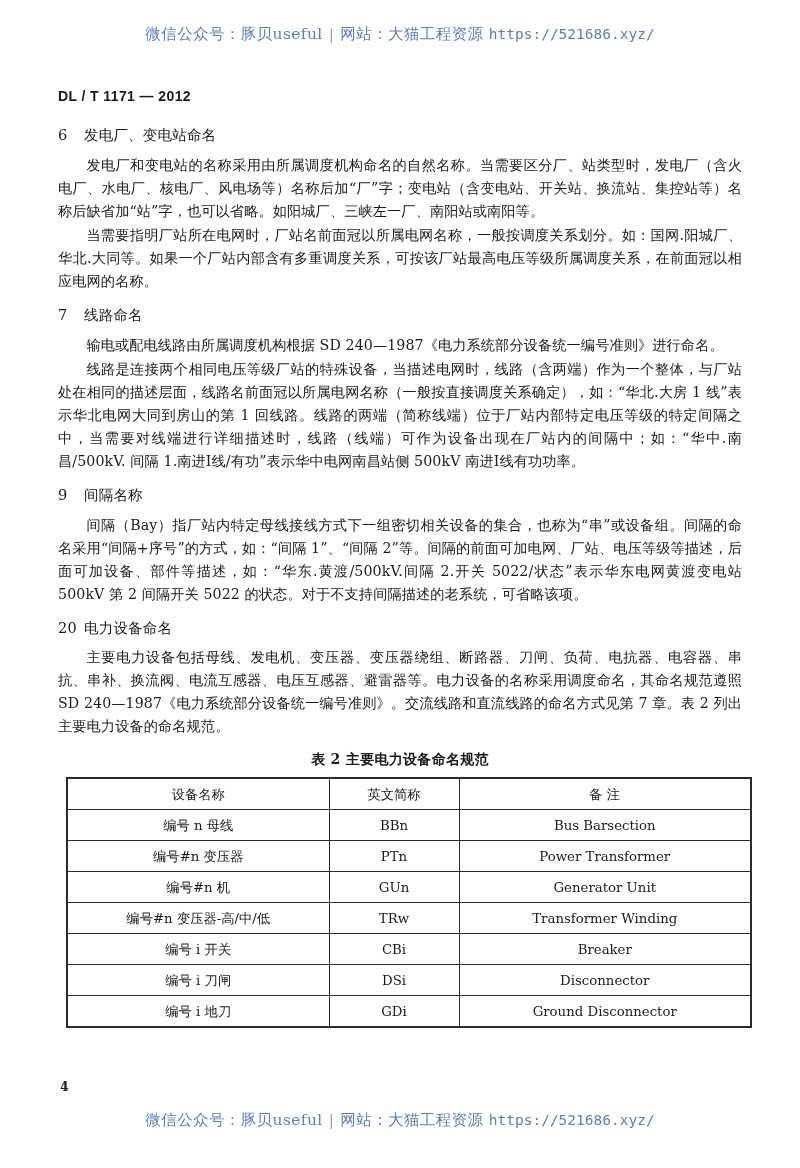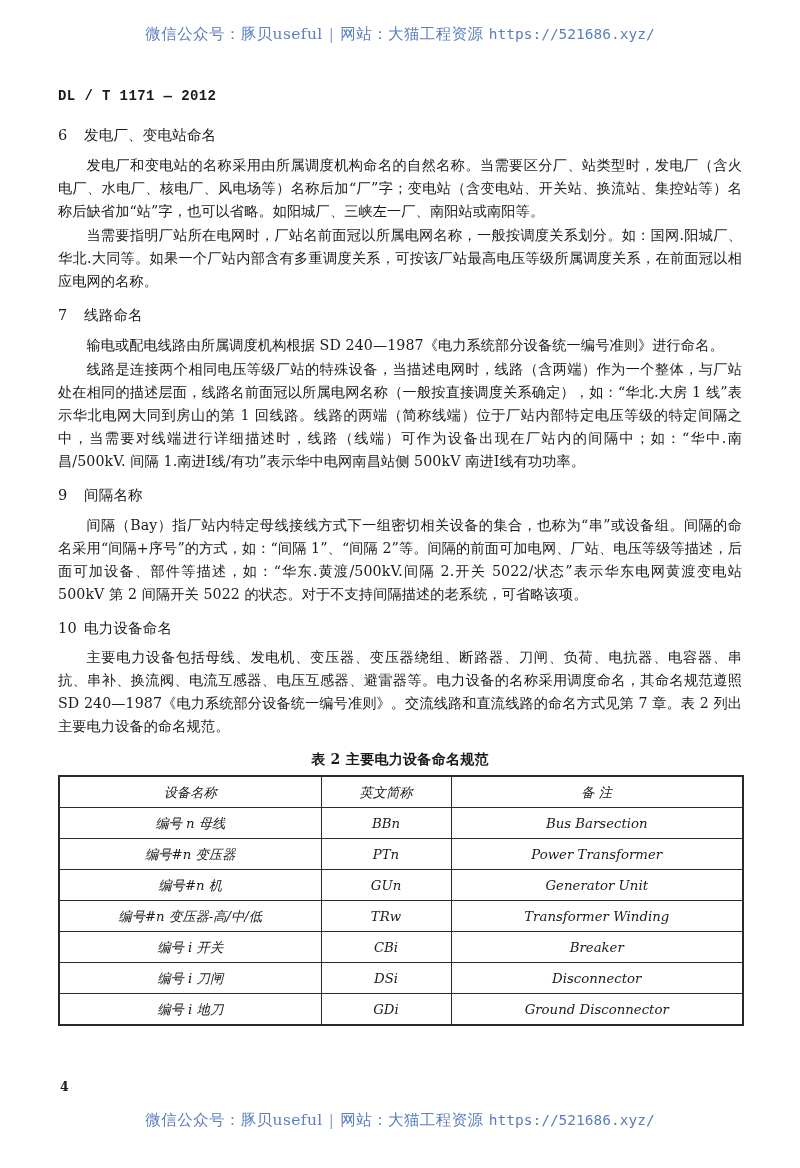--- a/index.html
+++ b/index.html
@@ -48,21 +48,21 @@
   .watermark-bottom { top: 1110px; }
 
   
   .running-head {
     position: absolute;
     left: 58px;
     top: 88px;
     font-size: 14px;
     font-weight: bold;
     letter-spacing: 0.4px;
-    font-family: Liberation Mono, monospace;
+    font-family: Liberation Sans, sans-serif;
   }
 
   
   .content {
     position: absolute;
     left: 58px;
     top: 126px;
     width: 684px;
   }
 
@@ -97,22 +97,21 @@
     text-align: center;
     font-size: 14px;
     font-weight: bold;
     margin: 12px 0 6px 0;
     letter-spacing: 0.3px;
   }
   table.spec-table {
     width: 684px;
     border-collapse: collapse;
     table-layout: fixed;
-    margin: 0;
-    font-style: italic;
+    margin: 8px;
   }
   table.spec-table td {
     border: 1px solid #2a2a2a;
     text-align: center;
     vertical-align: middle;
     height: 26px;
     font-size: 13.3px;
     padding: 2px 4px;
     line-height: 1.3;
   }
@@ -172,21 +171,21 @@
 
     <div class="section">
       <h2 class="section-heading">
         <span class="sec-num">9</span><span>间隔名称</span>
       </h2>
       <p class="para">间隔（Bay）指厂站内特定母线接线方式下一组密切相关设备的集合，也称为“串”或设备组。间隔的命名采用“间隔+序号”的方式，如：“间隔 1”、“间隔 2”等。间隔的前面可加电网、厂站、电压等级等描述，后面可加设备、部件等描述，如：“华东.黄渡/500kV.间隔 2.开关 5022/状态”表示华东电网黄渡变电站 500kV 第 2 间隔开关 5022 的状态。对于不支持间隔描述的老系统，可省略该项。</p>
     </div>
 
     <div class="section">
       <h2 class="section-heading">
-        <span class="sec-num">10</span><span>电力设备命名</span>
+        <span class="sec-num">20</span><span>电力设备命名</span>
       </h2>
       <p class="para">主要电力设备包括母线、发电机、变压器、变压器绕组、断路器、刀闸、负荷、电抗器、电容器、串抗、串补、换流阀、电流互感器、电压互感器、避雷器等。电力设备的名称采用调度命名，其命名规范遵照 SD 240—1987《电力系统部分设备统一编号准则》。交流线路和直流线路的命名方式见第 7 章。表 2 列出主要电力设备的命名规范。</p>
     </div>
 
     <div class="table-caption">表 2   主要电力设备命名规范</div>
     <table class="spec-table">
       <colgroup>
         <col class="col-name">
           <col class="col-abbr">
           <col class="col-note">

